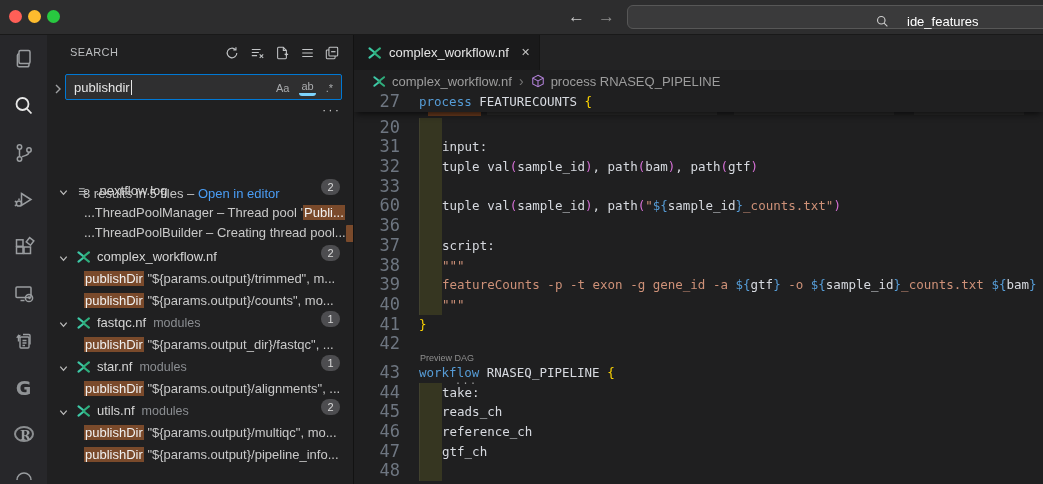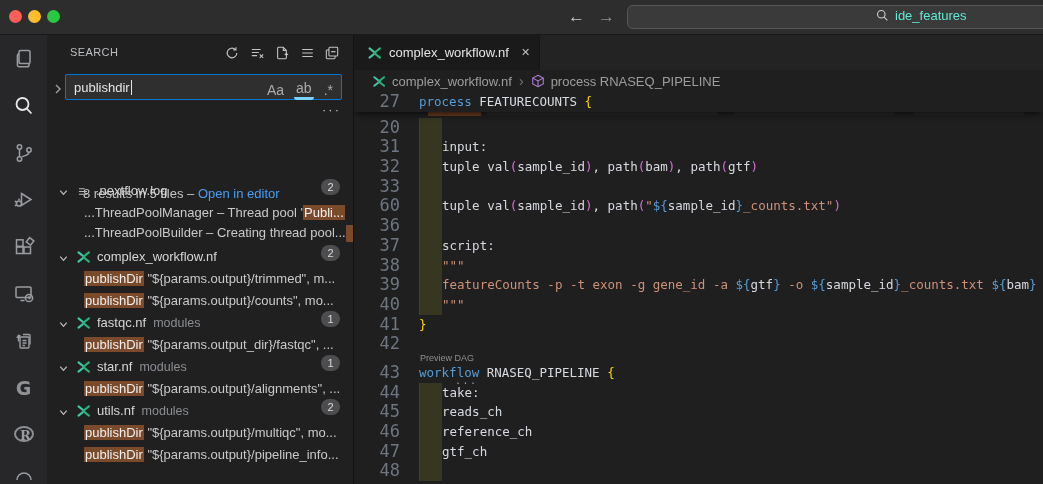--- a/index.html
+++ b/index.html
@@ -9,43 +9,43 @@
   .titlebar{position:absolute;left:0;top:0;width:1043px;height:35px;background:#2d2d2e;
             border-bottom:1px solid #191919;box-sizing:border-box;}
   .light{position:absolute;top:10px;width:13px;height:13px;border-radius:50%;}
   .light.red{left:9px;background:#ff5f57;}
   .light.yellow{left:28px;background:#febc2e;}
   .light.green{left:47px;background:#28c840;}
   .navarrow{position:absolute;top:6px;font-size:17px;line-height:22px;color:#c9c9c9;cursor:default;}
   .navarrow.fwd{color:#8d8d8d;}
   .cmdcenter{position:absolute;left:627px;top:5px;width:448px;height:24px;background:#3a3a3b;
              border:1px solid #575757;border-radius:6px;box-sizing:border-box;}
-  .cmdinner{position:absolute;left:248px;top:2px;display:flex;align-items:center;gap:6px;
-            color:#5eead4;font-size:13px;}
+  .cmdinner{position:absolute;left:248px;top:8px;display:flex;align-items:center;gap:18px;
+            color:#ffffff;font-size:13px;}
   
   .activitybar{position:absolute;left:0;top:35px;width:47px;height:449px;background:#27272a;}
   .abitem{width:47px;height:47px;display:flex;align-items:center;justify-content:center;color:#9a9da0;}
   .abitem.active{color:#e8e8e8;}
   .abitem svg{display:block;}
   .ab-letter{font-size:19px;font-weight:bold;color:#909396;font-family:"DejaVu Sans",sans-serif;}
   
   .sidebar{position:absolute;left:47px;top:35px;width:306px;height:449px;background:#202021;overflow:hidden;}
   .panelhead{position:absolute;left:0;top:8px;width:100%;height:20px;}
   .paneltitle{position:absolute;left:23px;top:3px;font-size:11px;letter-spacing:.4px;color:#bcbec0;}
   .panelacts{position:absolute;right:13px;top:0;display:flex;gap:9px;align-items:center;height:20px;color:#c2c4c6;}
   .panelacts .pact{width:16px;height:16px;display:flex;align-items:center;justify-content:center;}
   .searchrow{position:absolute;left:0;top:39px;width:100%;height:28px;}
   .replchev{position:absolute;left:6px;top:7px;color:#9fa1a3;}
   .inputbox{position:absolute;left:18px;top:0;width:277px;height:26px;background:#2f2f30;
             border:1px solid var(--accent,#0078d4);border-radius:2px;box-sizing:border-box;
             display:flex;align-items:center;}
   .qtext{margin-left:8px;font-size:13px;color:#e6e6e6;}
   .caret{width:1px;height:15px;background:#e6e6e6;margin-left:1px;}
   .inopts{position:absolute;right:6px;top:4px;display:flex;gap:8px;align-items:center;
-          font-size:14px;color:#a9abad;font-family:"Liberation Sans",sans-serif;}
+          font-size:11px;color:#a9abad;font-family:"Liberation Sans",sans-serif;}
   .inopts .opt{padding:1px 2px;border-radius:3px;}
   .inopts .opt.uline{border-bottom:3px solid #7dd3fc;}
   .moredots{position:absolute;right:12px;top:70px;font-size:13px;letter-spacing:2px;color:#c7c7c7;line-height:10px;}
   .summary{position:absolute;left:36px;top:115px;font-size:13px;color:#c5c5c5;white-space:nowrap;margin-top:36px;}
   .summary .linky{color:#4a9df5;}
   
   #tree{position:absolute;left:0;top:141px;width:100%;}
   .trow{position:relative;height:22px;display:flex;align-items:flex-end;white-space:nowrap;overflow:hidden;}
   .trow .chev{margin-left:11px;display:flex;color:#bdbdbd;}
   .trow .ficon{margin-left:7px;display:flex;}

